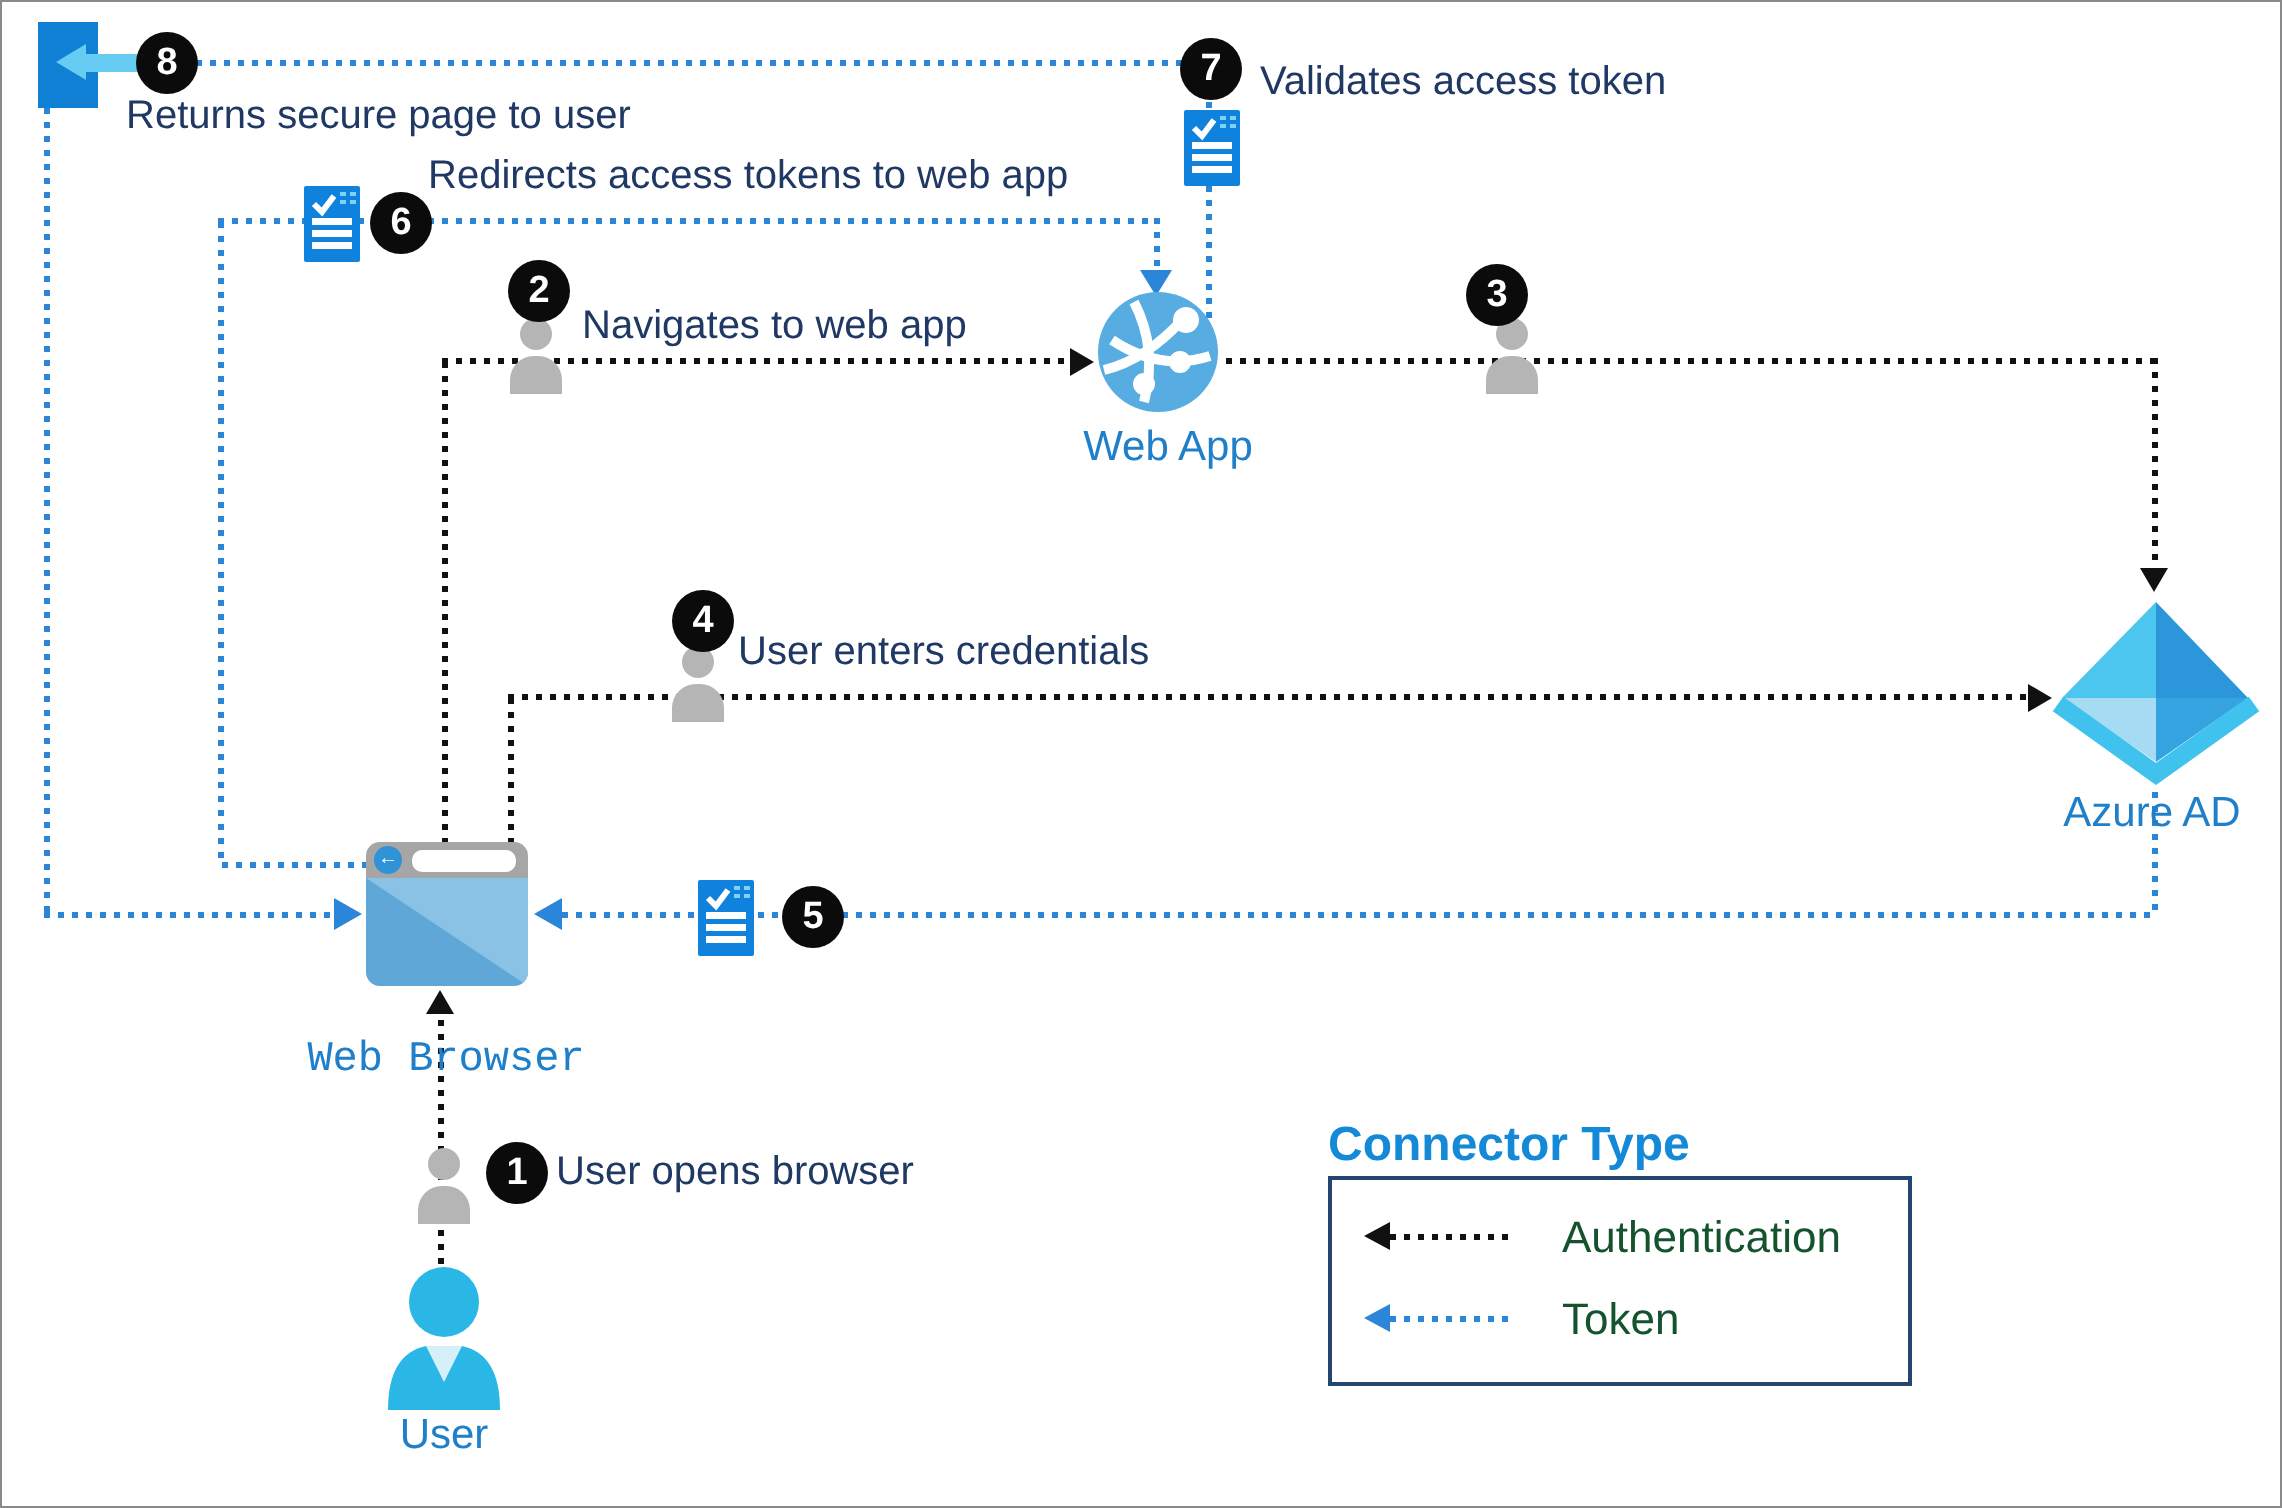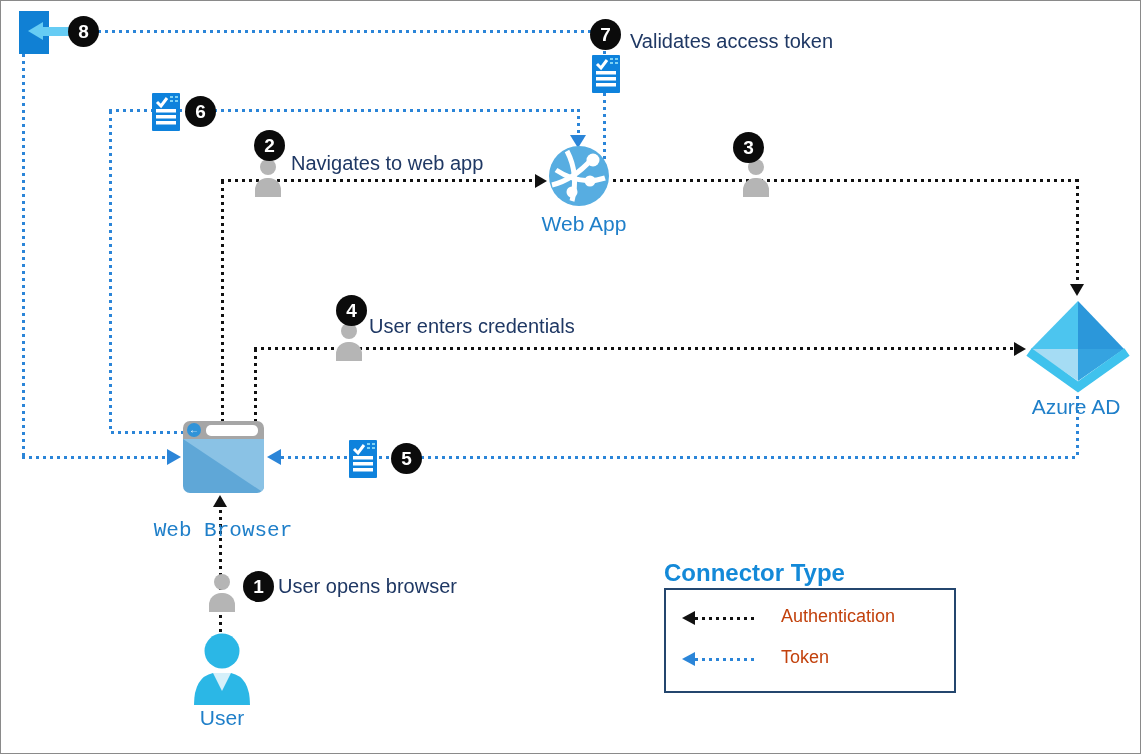--- a/index.html
+++ b/index.html
@@ -35,21 +35,21 @@
     color:#fff;font-size:10px;line-height:14px;text-align:center;}
   .browser .addr{position:absolute;left:23px;top:4px;width:52px;height:11px;background:#fff;border-radius:5px;}
   .browser .body{position:absolute;left:0;top:18px;width:100%;height:54px;background:#5fa7d7;}
   .browser .shine{position:absolute;left:0;top:18px;width:100%;height:54px;background:#8ac2e5;
     clip-path:polygon(0 0,100% 0,100% 100%);}
   
   .page-icon{position:absolute;left:18px;top:10px;width:30px;height:43px;background:#1080d4;z-index:3;}
   
   .legend-title{position:absolute;left:663px;top:558px;font-size:24px;font-weight:bold;color:#1389d8;z-index:3;}
   .legend-box{position:absolute;left:663px;top:587px;width:288px;height:101px;border:2px solid #24466e;z-index:2;background:#fff;}
-  .legend-label{position:absolute;font-size:18px;color:#c2410c;white-space:nowrap;z-index:3;text-align:right;}
+  .legend-label{position:absolute;font-size:22px;color:#14532d;white-space:nowrap;z-index:3;text-align:right;}
 </style>
 </head>
 <body>
 
 <div class="canvas">
 
   <div class="vline black" style="left:218px;top:502px;height:130px;"></div>
   <div class="ah" style="left:212px;top:494px;border-left:7px solid transparent;border-right:7px solid transparent;border-bottom:12px solid #111;"></div>
 
   <div class="vline black" style="left:220px;top:180px;height:240px;"></div>
@@ -90,21 +90,23 @@
   <div class="badge" style="left:732px;top:131px;">3</div>
   <div class="badge" style="left:335px;top:294px;">4</div>
   <div class="badge" style="left:390px;top:442px;">5</div>
   <div class="badge" style="left:184px;top:95px;">6</div>
   <div class="badge" style="left:589px;top:18px;">7</div>
   <div class="badge" style="left:67px;top:15px;">8</div>
 
   <div class="step-label" style="left:277px;top:574px;">User opens browser</div>
   <div class="step-label" style="left:290px;top:151px;">Navigates to web app</div>
   <div class="step-label" style="left:368px;top:314px;">User enters credentials</div>
+  <div class="step-label" style="left:213px;top:76px;">Redirects access tokens to web app</div>
   <div class="step-label" style="left:629px;top:29px;">Validates access token</div>
+  <div class="step-label" style="left:62px;top:46px;">Returns secure page to user</div>
 
   <div class="mini-person" style="left:208px;top:573px;">
     <div class="head"></div>
       <div class="body"></div>
   </div>
   <div class="mini-person" style="left:254px;top:158px;">
     <div class="head"></div>
       <div class="body"></div>
   </div>
   <div class="mini-person" style="left:742px;top:158px;">

